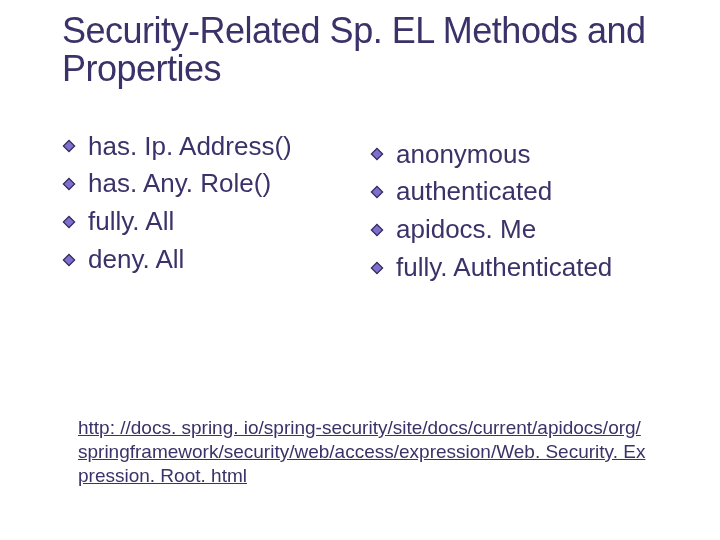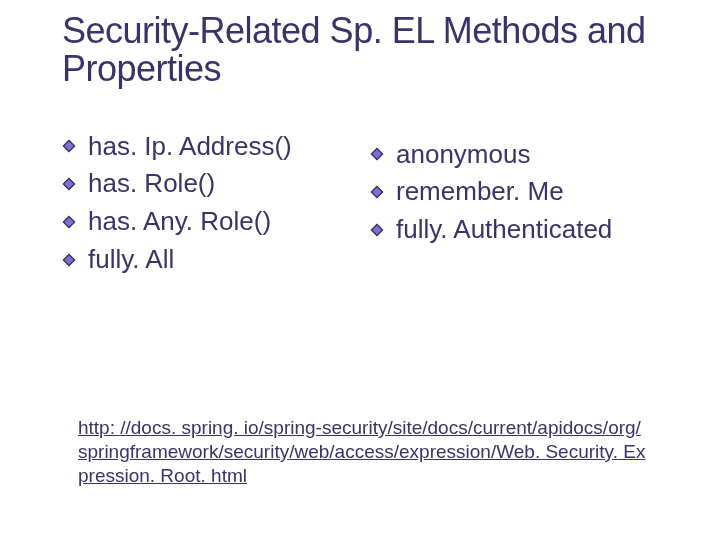--- a/index.html
+++ b/index.html
@@ -79,56 +79,64 @@
             </svg>
         </span>
         <span>has. Ip. Address()</span>
       </li>
       <li class="item">
         <span class="bullet">
           <svg viewBox="0 0 14 14">
               <rect x="3" y="3" width="8" height="8" transform="rotate(45 7 7)" fill="#7d6fcf" stroke="#2e2a55" stroke-width="1.2"></rect>
             </svg>
         </span>
-        <span>has. Role()</span>
-      </li>
-      <li class="item">
-        <span class="bullet">
-          <svg viewBox="0 0 14 14">
-              <rect x="3" y="3" width="8" height="8" transform="rotate(45 7 7)" fill="#7d6fcf" stroke="#2e2a55" stroke-width="1.2"></rect>
-            </svg>
-        </span>
         <span>has. Any. Role()</span>
       </li>
       <li class="item">
         <span class="bullet">
           <svg viewBox="0 0 14 14">
               <rect x="3" y="3" width="8" height="8" transform="rotate(45 7 7)" fill="#7d6fcf" stroke="#2e2a55" stroke-width="1.2"></rect>
             </svg>
         </span>
         <span>fully. All</span>
+      </li>
+      <li class="item">
+        <span class="bullet">
+          <svg viewBox="0 0 14 14">
+              <rect x="3" y="3" width="8" height="8" transform="rotate(45 7 7)" fill="#7d6fcf" stroke="#2e2a55" stroke-width="1.2"></rect>
+            </svg>
+        </span>
+        <span>deny. All</span>
       </li>
     </ul>
 
     <ul class="col right" style="list-style:none;margin:8px;padding:0;">
       <li class="item">
         <span class="bullet">
           <svg viewBox="0 0 14 14">
               <rect x="3" y="3" width="8" height="8" transform="rotate(45 7 7)" fill="#7d6fcf" stroke="#2e2a55" stroke-width="1.2"></rect>
             </svg>
         </span>
         <span>anonymous</span>
       </li>
       <li class="item">
         <span class="bullet">
           <svg viewBox="0 0 14 14">
               <rect x="3" y="3" width="8" height="8" transform="rotate(45 7 7)" fill="#7d6fcf" stroke="#2e2a55" stroke-width="1.2"></rect>
             </svg>
         </span>
-        <span>remember. Me</span>
+        <span>authenticated</span>
+      </li>
+      <li class="item">
+        <span class="bullet">
+          <svg viewBox="0 0 14 14">
+              <rect x="3" y="3" width="8" height="8" transform="rotate(45 7 7)" fill="#7d6fcf" stroke="#2e2a55" stroke-width="1.2"></rect>
+            </svg>
+        </span>
+        <span>apidocs. Me</span>
       </li>
       <li class="item">
         <span class="bullet">
           <svg viewBox="0 0 14 14">
               <rect x="3" y="3" width="8" height="8" transform="rotate(45 7 7)" fill="#7d6fcf" stroke="#2e2a55" stroke-width="1.2"></rect>
             </svg>
         </span>
         <span>fully. Authenticated</span>
       </li>
     </ul>

